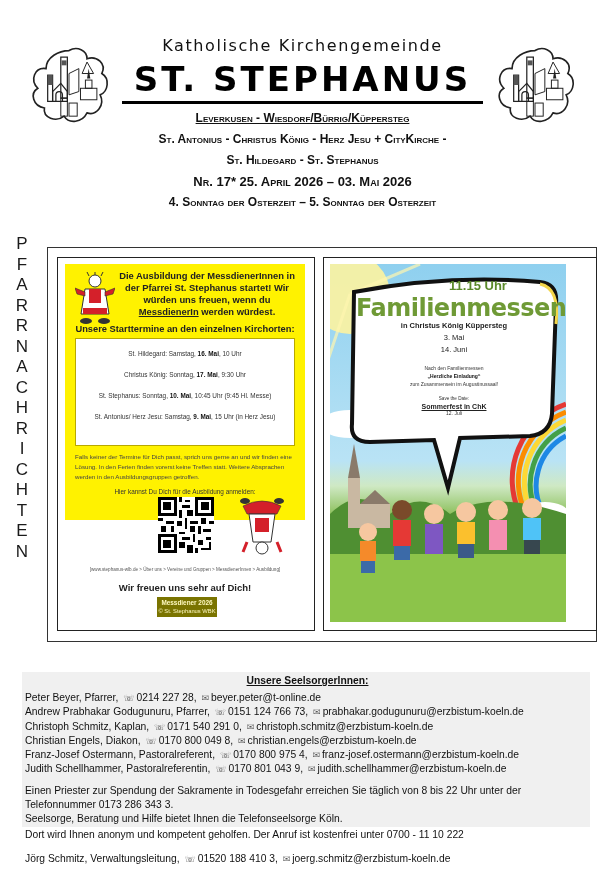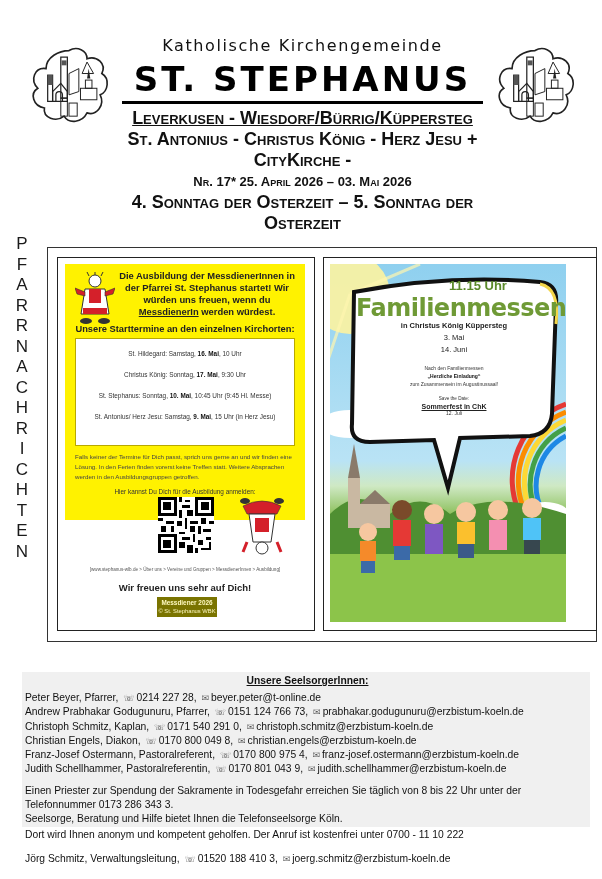--- a/index.html
+++ b/index.html
@@ -7,21 +7,21 @@
   body { position: relative; font-family: "Liberation Sans", sans-serif; color: #111; }
 
   
   .logo { position: absolute; top: 44px; width: 82px; height: 82px; }
   .logo.left { left: 28px; }
   .logo.right { left: 494px; }
   .header { position: absolute; left: 120px; top: 34px; width: 365px; text-align: center; }
   .kg { font-family: "DejaVu Sans", sans-serif; font-size: 16px; letter-spacing: 1.6px; color: #111; margin-top: 2px; }
   .title { font-family: "DejaVu Sans", sans-serif; font-size: 34px; font-weight: bold; letter-spacing: 3px; line-height: 40px; margin-top: 4px; color: #000; }
   .title-rule { height: 3px; background: #000; margin: 2px 2px 0 2px; }
-  .sc { font-variant: small-caps; font-weight: bold; font-size: 18px; line-height: 21px; color: #111; }
+  .sc { font-variant: small-caps; font-weight: bold; font-size: 12px; line-height: 21px; color: #111; }
   .sc.under { text-decoration: underline; margin-top: 4px; }
 
   
   .vertical { position: absolute; left: 12px; top: 234px; width: 20px; text-align: center; font-size: 17px; line-height: 20.5px; color: #1a1a1a; }
   .vertical span { display: block; }
 
   
   .outer-frame { position: absolute; left: 47px; top: 247px; width: 550px; height: 395px; border: 1.5px solid #333; }
   .panel { position: absolute; top: 257px; height: 374px; border: 1.5px solid #222; background: #fff; }
   .panel.left { left: 57px; width: 258px; }
@@ -104,20 +104,21 @@
   <rect x="40" y="66" width="8" height="22" fill="none" stroke="#222" stroke-width="1.2"></rect>
   <rect x="50" y="72" width="10" height="16" fill="none" stroke="#222" stroke-width="1.2"></rect>
 </svg>
 
 <div class="header">
   <div class="kg">Katholische Kirchengemeinde</div>
   <div class="title">ST. STEPHANUS</div>
   <div class="title-rule"></div>
   <div class="sc under">Leverkusen - Wiesdorf/Bürrig/Küppersteg</div>
   <div class="sc">St. Antonius - Christus König - Herz Jesu + CityKirche -</div>
+  <div class="sc">St. Hildegard - St. Stephanus</div>
   <div class="sc" style="font-size:13px">Nr. 17* 25. April 2026 – 03. Mai 2026</div>
   <div class="sc">4. Sonntag der Osterzeit – 5. Sonntag der Osterzeit</div>
 </div>
 
 <div class="vertical">
   <span>P</span>
   <span>F</span>
   <span>A</span>
   <span>R</span>
   <span>R</span>

